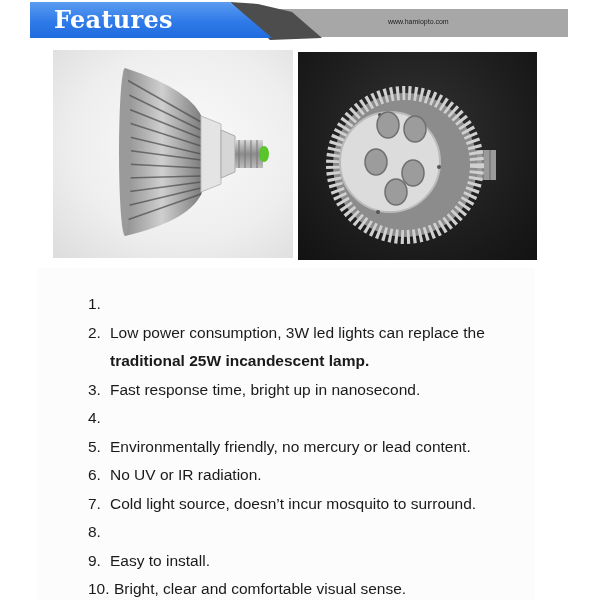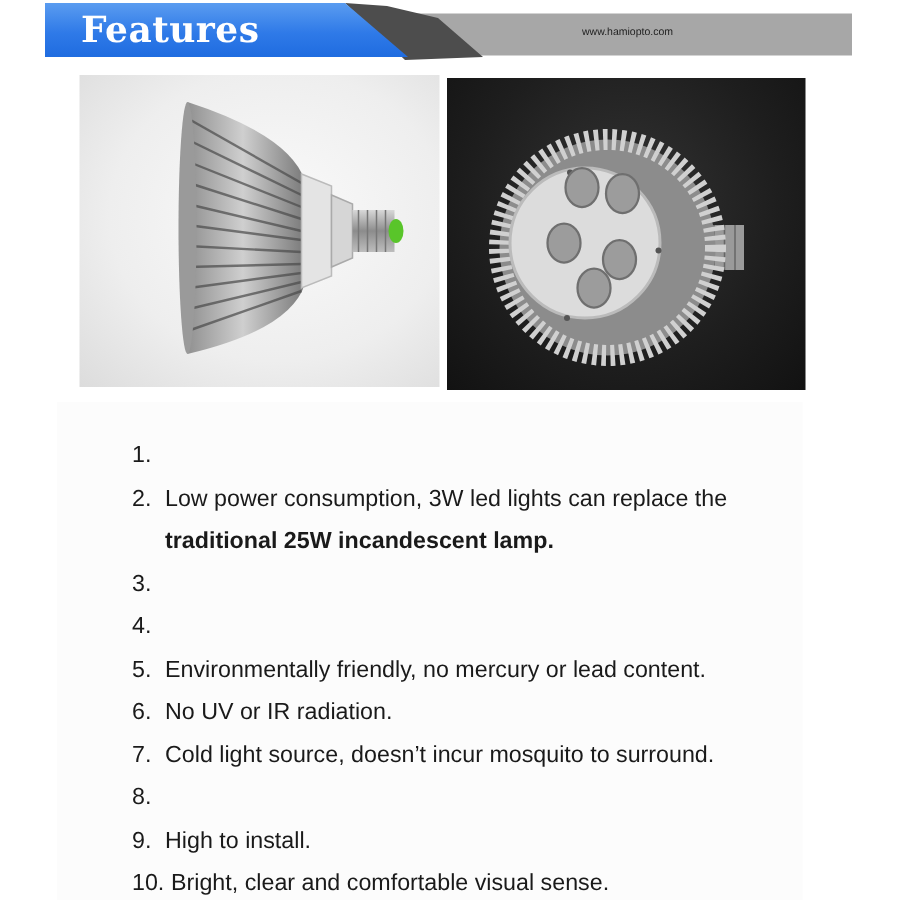--- a/index.html
+++ b/index.html
@@ -123,20 +123,21 @@
     </li>
   <li>
       <span class="num">2.</span>
       <span>Low power consumption, 3W led lights can replace the</span>
     </li>
   <li>
       <span class="cont">traditional 25W incandescent lamp.</span>
     </li>
   <li>
       <span class="num">3.</span>
+      <span>Fast response time, bright up in nanosecond.</span>
     </li>
   <li>
       <span class="num">4.</span>
     </li>
   <li>
       <span class="num">5.</span>
       <span>Environmentally friendly, no mercury or lead content.</span>
     </li>
   <li>
       <span class="num">6.</span>
@@ -144,19 +145,19 @@
     </li>
   <li>
       <span class="num">7.</span>
       <span>Cold light source, doesn’t incur mosquito to surround.</span>
     </li>
   <li>
       <span class="num">8.</span>
     </li>
   <li>
       <span class="num">9.</span>
-      <span>High to install.</span>
+      <span>Easy to install.</span>
     </li>
   <li>
       <span class="num wide">10.</span>
       <span>Bright, clear and comfortable visual sense.</span>
     </li>
 </ul>
 
 </body></html>

